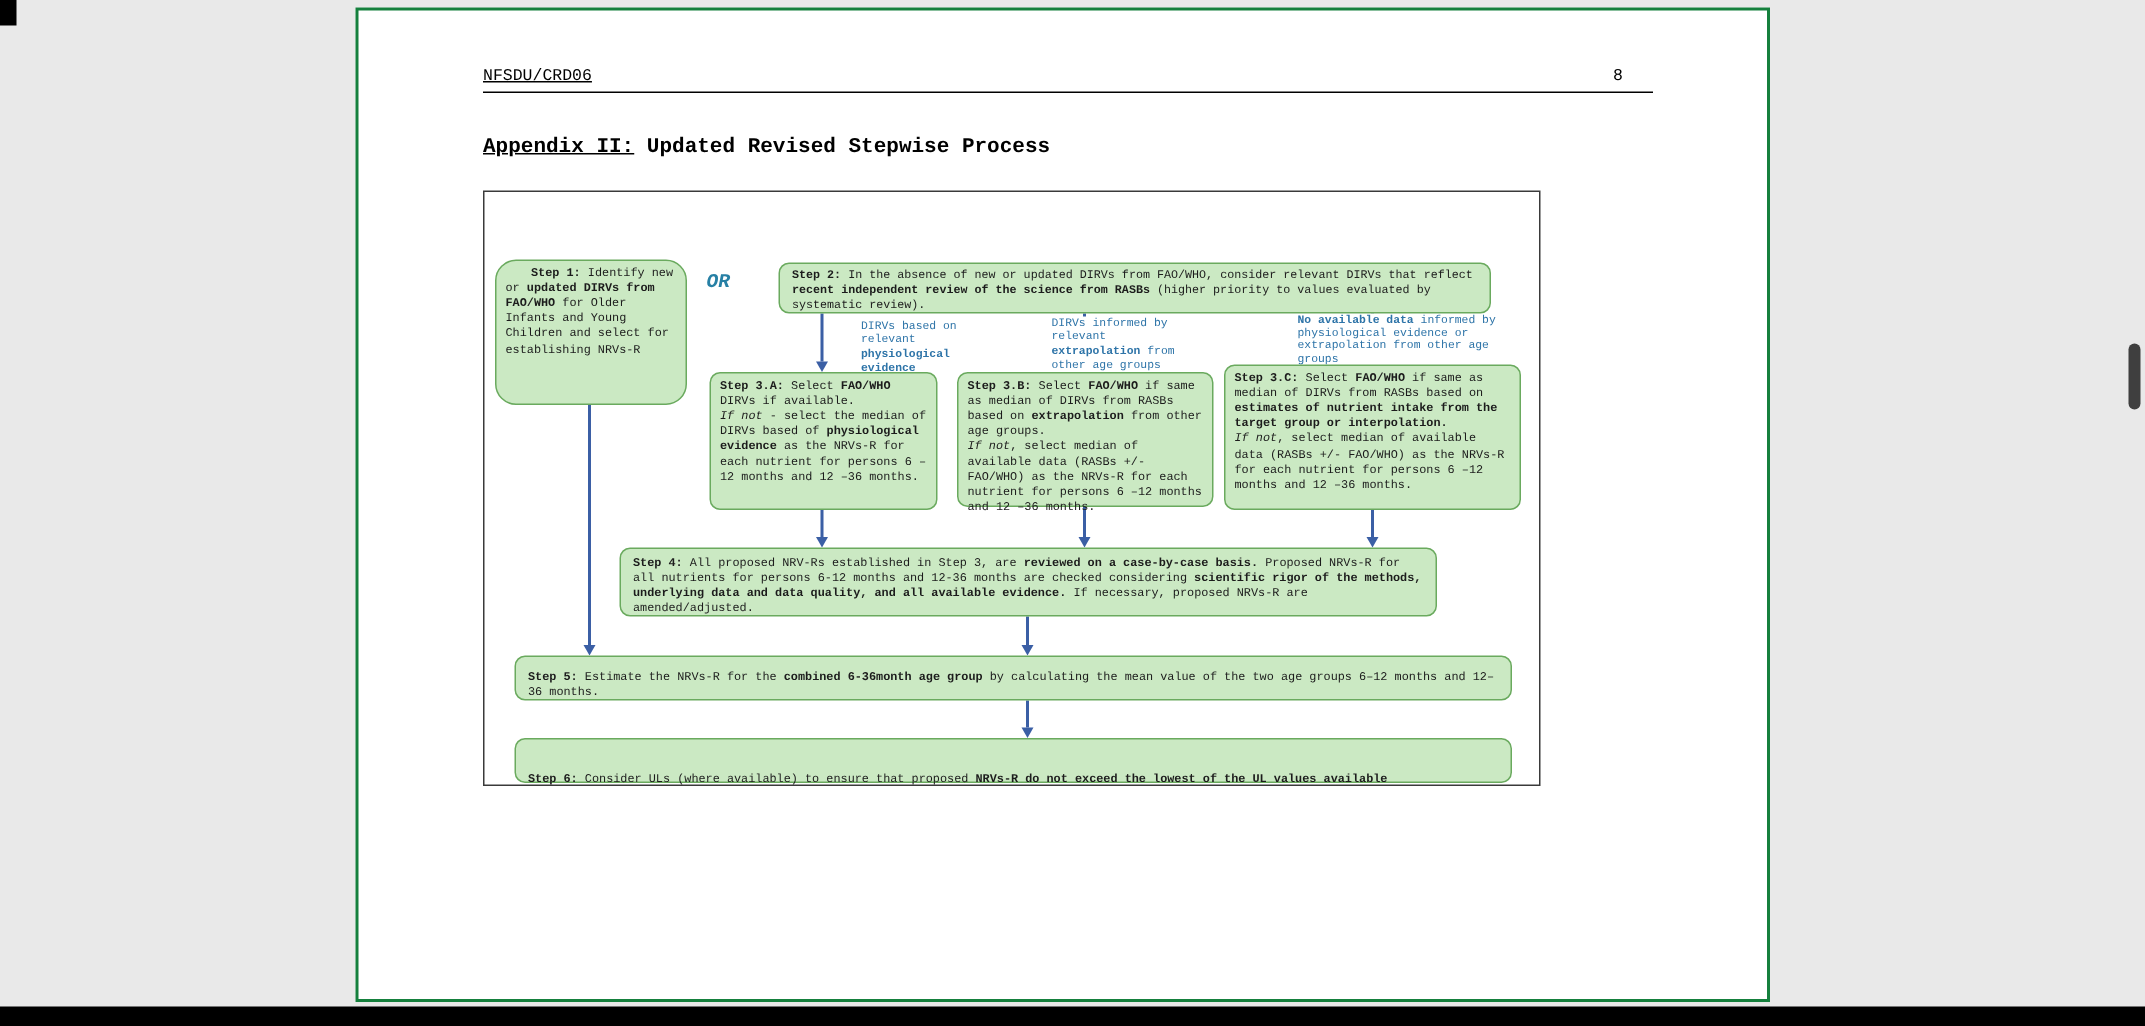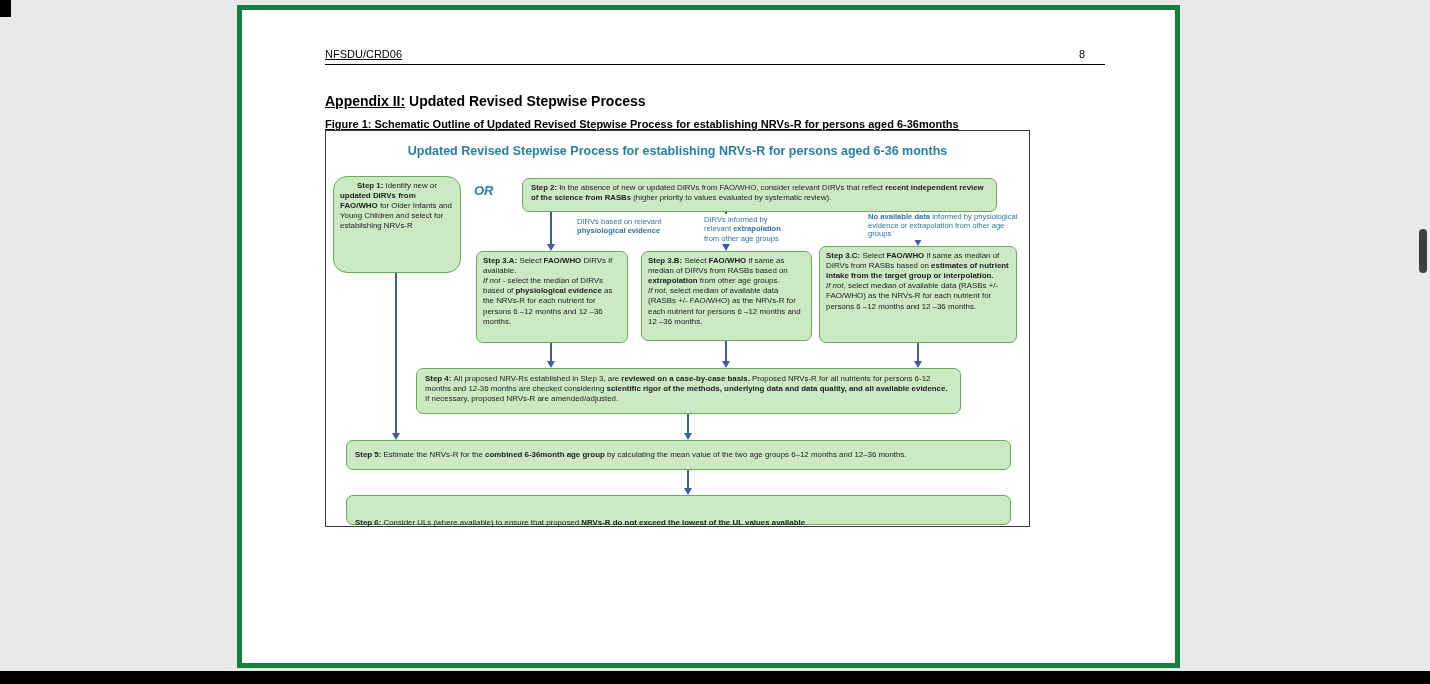--- a/index.html
+++ b/index.html
@@ -8,21 +8,21 @@
     --arrow:#3b5fa5;
     --box-fill:#cbe9c3;
     --box-border:#6aaa5e;
   }
   *{margin:0;padding:0;box-sizing:border-box;}
   html,body{width:1430px;height:684px;overflow:hidden;}
   body{background:#e9e9e9;font-family:"Liberation Sans",sans-serif;position:relative;color:#000;}
   .screen{position:absolute;inset:0;}
   .corner-black{position:absolute;left:0;top:0;width:11px;height:17px;background:#000;}
   .bottom-bar{position:absolute;left:0;bottom:0;width:100%;height:13px;background:#000;}
-  .page{position:absolute;left:237px;top:5px;width:943px;height:663px;background:#fff;border:5px solid #15803d;}
+  .page{position:absolute;left:237px;top:5px;width:943px;height:663px;background:#fff;border:2px solid #15803d;font-family:Liberation Mono, monospace;}
   .doc-header{position:absolute;left:83px;top:36px;width:780px;height:19px;border-bottom:1.5px solid #000;font-size:11px;}
   .doc-id{position:absolute;left:0;top:2px;text-decoration:underline;}
   .page-num{position:absolute;right:20px;top:2px;}
   .appendix{position:absolute;left:83px;top:83px;font-size:14px;}
   .caption{position:absolute;left:83px;top:108px;font-size:11px;}
   .flowchart{position:absolute;left:83px;top:120px;width:705px;height:397px;border:1px solid #3a3a3a;background:#fff;}
   .fc-title{position:absolute;top:13px;left:0;right:0;text-align:center;font-weight:bold;font-size:12.5px;color:var(--title);}
   .gbox{position:absolute;background:var(--box-fill);border:1.2px solid var(--box-border);border-radius:7px;font-size:7.9px;line-height:1.28;color:#1c1c1c;padding:4px 6px;white-space:pre-line;z-index:3;}
   .step1{left:7px;top:45px;width:128px;height:97px;border-radius:14px;}
   .step2{left:196px;top:47px;width:475px;height:34px;font-size:7.8px;padding:4px 8px;}
@@ -51,25 +51,23 @@
 
   <div class="page">
 
     <div class="doc-header">
       <span class="doc-id">NFSDU/CRD06</span>
       <span class="page-num">8</span>
     </div>
 
     <div class="appendix"><span style="font-weight: bold; text-decoration: underline;">Appendix II:</span><span style="font-weight: bold;"> Updated Revised Stepwise Process</span></div>
 
-    <div class="caption"><span style="font-weight: bold; text-decoration: underline;">Figure 1: Schematic Outline of Updated Revised Stepwise Process for establishing NRVs-R for persons aged 6-36months</span></div>
 
     <div class="flowchart">
 
-      <div class="fc-title">Updated Revised Stepwise Process for establishing NRVs-R for persons aged 6-36 months</div>
 
       <div class="gbox step1"><span style="font-weight: bold; margin-left: 17px;">Step 1: </span><span>Identify new or </span><span style="font-weight: bold;">updated DIRVs from FAO/WHO</span><span> for Older Infants and Young Children and select for establishing NRVs-R</span></div>
 
       <div class="or">OR</div>
 
       <div class="gbox step2"><span style="font-weight: bold;">Step 2: </span><span>In the absence of new or updated DIRVs from FAO/WHO, consider relevant DIRVs that reflect </span><span style="font-weight: bold;">recent independent review of the science from RASBs</span><span> (higher priority to values evaluated by systematic review).</span></div>
 
       <div class="varrow" style="left:69px;top:142px;height:160px;"></div>
       <div class="varrow" style="left:224px;top:81px;height:32px;"></div>
       <div class="varrow" style="left:399px;top:81px;height:32px;"></div>

